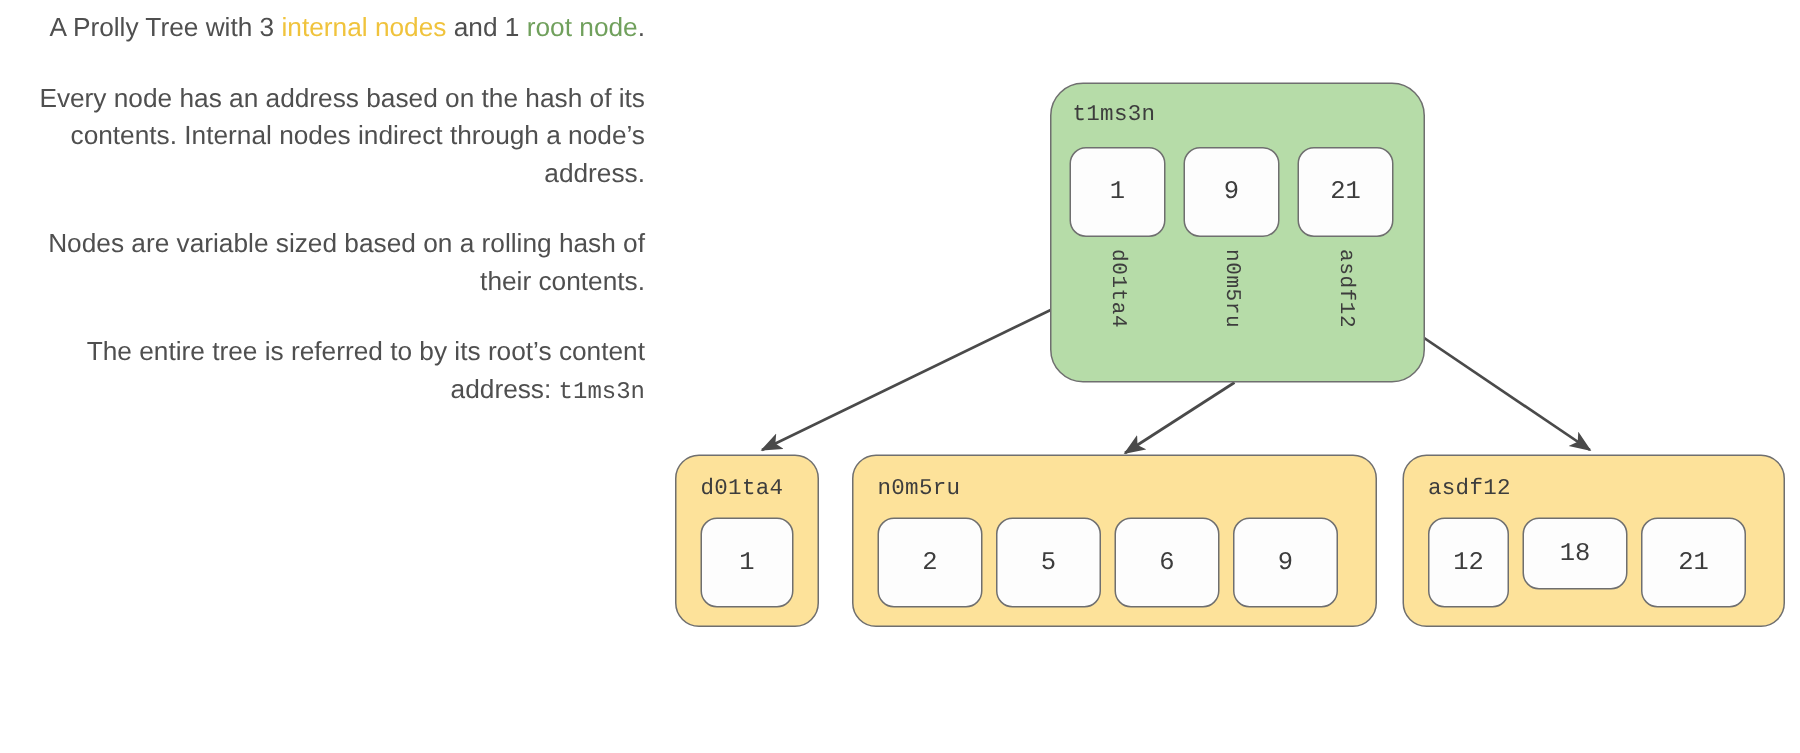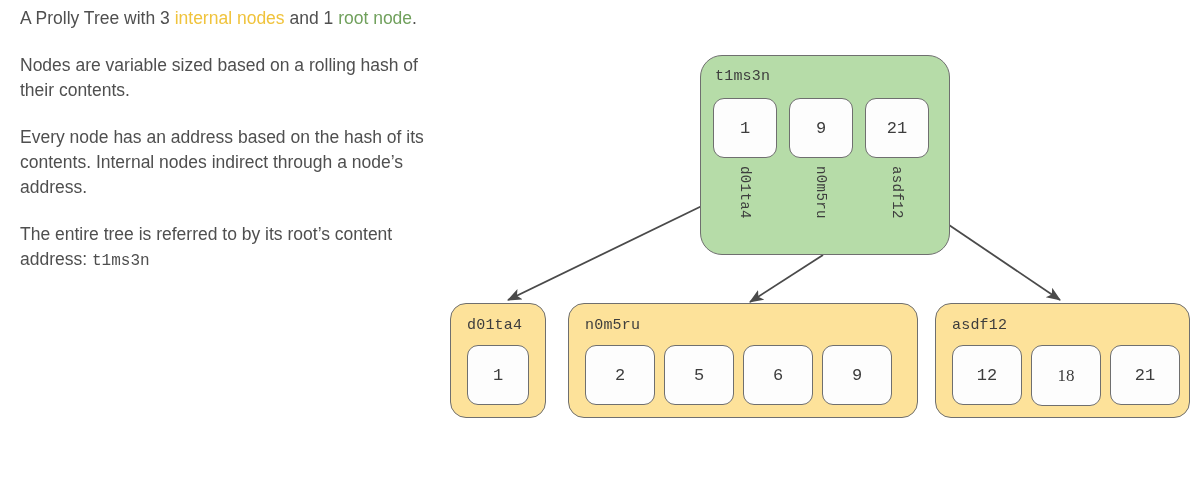--- a/index.html
+++ b/index.html
@@ -21,20 +21,21 @@
     position: absolute;
     left: 20px;
     top: 6px;
     width: 410px;
   }
   .para {
     font-size: 17.5px;
     line-height: 25px;
     color: #4f4f4f;
     margin: 0 0 22px 0;
+    text-align: right;
   }
   .para:last-child { margin-bottom: 16px; }
   .hl-internal { color: #f0c33c; }
   .hl-root { color: #70a05c; }
   .mono-inline {
     font-family: "Liberation Mono", "DejaVu Sans Mono", monospace;
     font-size: 16px;
     color: #4f4f4f;
   }
 
@@ -102,22 +103,22 @@
     color: #3d3d3d;
     letter-spacing: 0.4px;
     white-space: nowrap;
   }
 </style>
 </head>
 <body>
 
 <div id="description">
   <p class="para"><span>A Prolly Tree with 3 </span><span class="hl-internal">internal nodes</span><span> and 1 </span><span class="hl-root">root node</span><span>.</span></p>
+  <p class="para"><span>Every node has an address based on the hash of its contents. Internal nodes indirect through a node’s address.</span></p>
   <p class="para"><span>Nodes are variable sized based on a rolling hash of their contents.</span></p>
-  <p class="para"><span>Every node has an address based on the hash of its contents. Internal nodes indirect through a node’s address.</span></p>
   <p class="para"><span>The entire tree is referred to by its root’s content address: </span><span class="mono-inline">t1ms3n</span></p>
 </div>
 
 <div id="diagram">
 
   <svg id="arrow-layer" viewBox="0 0 760 502">
     <defs>
       <marker id="ah" markerWidth="9" markerHeight="9" refX="7.4" refY="3.2" orient="auto" markerUnits="strokeWidth">
         <path d="M0,0 L8,3.2 L0,6.4 L1.9,3.2 z" fill="#4a4a4a"></path>
       </marker>
@@ -162,19 +163,19 @@
       <div class="keybox" style="width:70px; height:60px; margin-right:9px;">2</div>
       <div class="keybox" style="width:70px; height:60px; margin-right:9px;">5</div>
       <div class="keybox" style="width:70px; height:60px; margin-right:9px;">6</div>
       <div class="keybox" style="width:70px; height:60px;">9</div>
     </div>
   </div>
 
   <div class="node node-leaf" style="left:495px; top:303px; width:255px; height:115px;">
     <div class="node-label" style="left:16px; top:13px;">asdf12</div>
     <div class="keyrow" style="left:16px; top:41px;">
-      <div class="keybox" style="width:70px; height:60px; margin-right:9px;">12</div>
-      <div class="keybox" style="width:70px; height:61px; margin-right:9px;font-family:Liberation Serif, serif;">18</div>
+      <div class="keybox" style="width:54px; height:60px; margin-right:9px;">12</div>
+      <div class="keybox" style="width:70px; height:48px; margin-right:9px;">18</div>
       <div class="keybox" style="width:70px; height:60px;">21</div>
     </div>
   </div>
 
 </div>
 
 </body></html>

